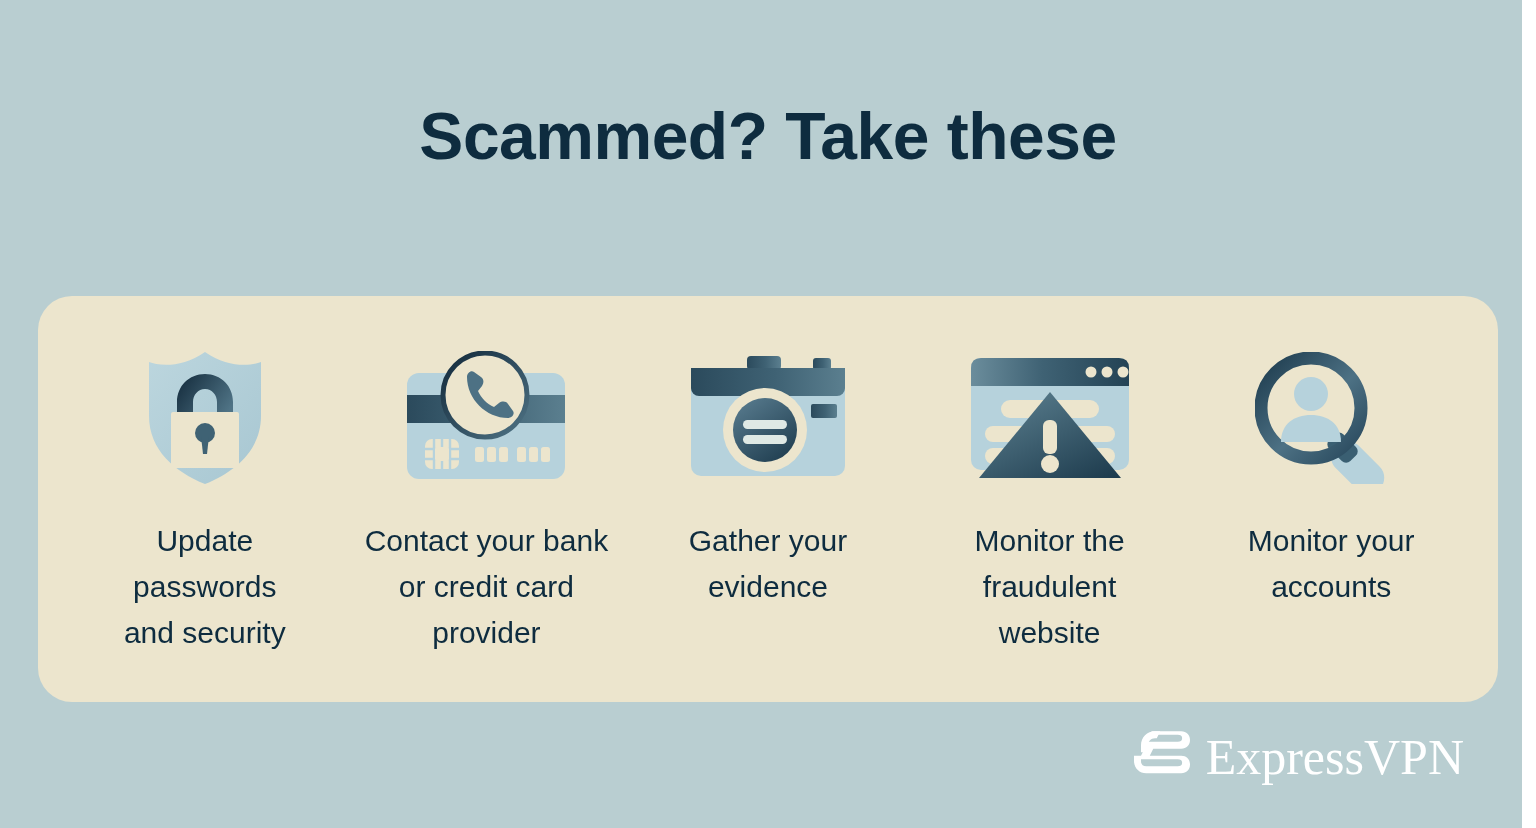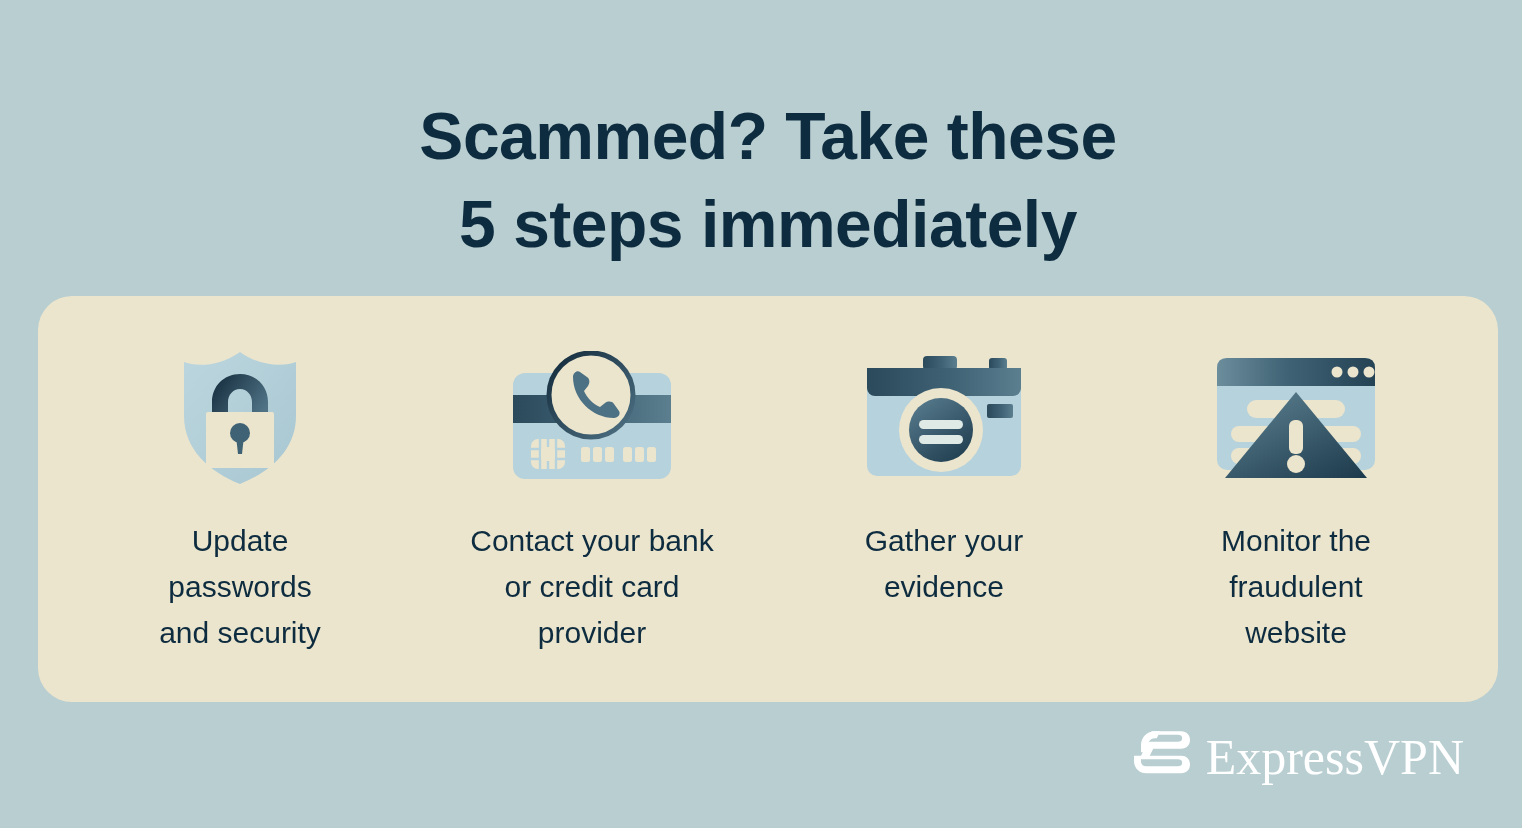--- a/index.html
+++ b/index.html
@@ -113,21 +113,20 @@
     white-space: nowrap;
   }
 </style>
 </head>
 <body>
 
 <div id="infographic">
 
   <div class="title-block">
     <span class="title-line">Scammed? Take these</span>
-    <span class="title-line">5 steps immediately</span>
   </div>
 
   <div class="card">
     <div class="steps">
 
       <div class="step">
         <div class="icon-wrap">
           <svg width="124" height="136" viewBox="0 0 124 136" xmlns="http://www.w3.org/2000/svg">
             <defs>
               <linearGradient id="gShield" x1="0" y1="0" x2="1" y2="1">
@@ -263,20 +262,44 @@
             <path d="M83 38 L154 124 L12 124 Z" fill="url(#gTri)"></path>
             <rect x="76" y="66" width="14" height="34" rx="6" fill="#ece5cd"></rect>
             <circle cx="83" cy="110" r="9" fill="#ece5cd"></circle>
           </svg>
         </div>
         <div class="step-label">Monitor the
 fraudulent
 website</div>
       </div>
 
+      <div class="step">
+        <div class="icon-wrap">
+          <svg width="152" height="132" viewBox="0 0 152 132" xmlns="http://www.w3.org/2000/svg">
+            <defs>
+              <linearGradient id="gGlass" x1="0" y1="0" x2="1" y2="1">
+                <stop offset="0" stop-color="#1d3b4d"></stop>
+                <stop offset="0.55" stop-color="#4d7184"></stop>
+                <stop offset="1" stop-color="#26465a"></stop>
+              </linearGradient>
+            </defs>
+
+            <rect x="92" y="82" width="62" height="32" rx="16" fill="#b6d2dc" transform="rotate(45 92 82)"></rect>
+
+            <rect x="84" y="78" width="30" height="20" rx="6" fill="#3a5f72" transform="rotate(45 84 78)"></rect>
+
+            <circle cx="56" cy="56" r="50" fill="none" stroke="url(#gGlass)" stroke-width="13"></circle>
+
+            <circle cx="56" cy="42" r="17" fill="#b6d2dc"></circle>
+            <path d="M26 90 C26 72 39 63 56 63 C73 63 86 72 86 90 Z" fill="#b6d2dc"></path>
+          </svg>
+        </div>
+        <div class="step-label">Monitor your
+accounts</div>
+      </div>
 
     </div>
   </div>
 
   <div class="logo">
     <svg class="logo-mark" viewBox="0 0 64 64" xmlns="http://www.w3.org/2000/svg">
       <path d="M20 6 L54 6 C60 6 64 10 64 16 C64 22 60 26 54 26 L22 26 L18 34 L54 34 C60 34 64 38 64 44 C64 50 60 54 54 54 L14 54 C6 54 0 48 0 40 L0 34 L8 34 L8 40 C8 44 10 46 14 46 L50 46 C53 46 55 45 55 42 C55 39 53 38 50 38 L6 38 L16 18 L50 18 C53 18 55 17 55 14 C55 11 53 10 50 10 L20 10 Z" fill="#ffffff"></path>
       <path d="M8 22 C8 13 15 6 24 6 L30 6 L26 14 L24 14 C19 14 16 18 16 22 L16 30 L8 30 Z" fill="#ffffff"></path>
     </svg>
     <span class="logo-word">ExpressVPN</span>

